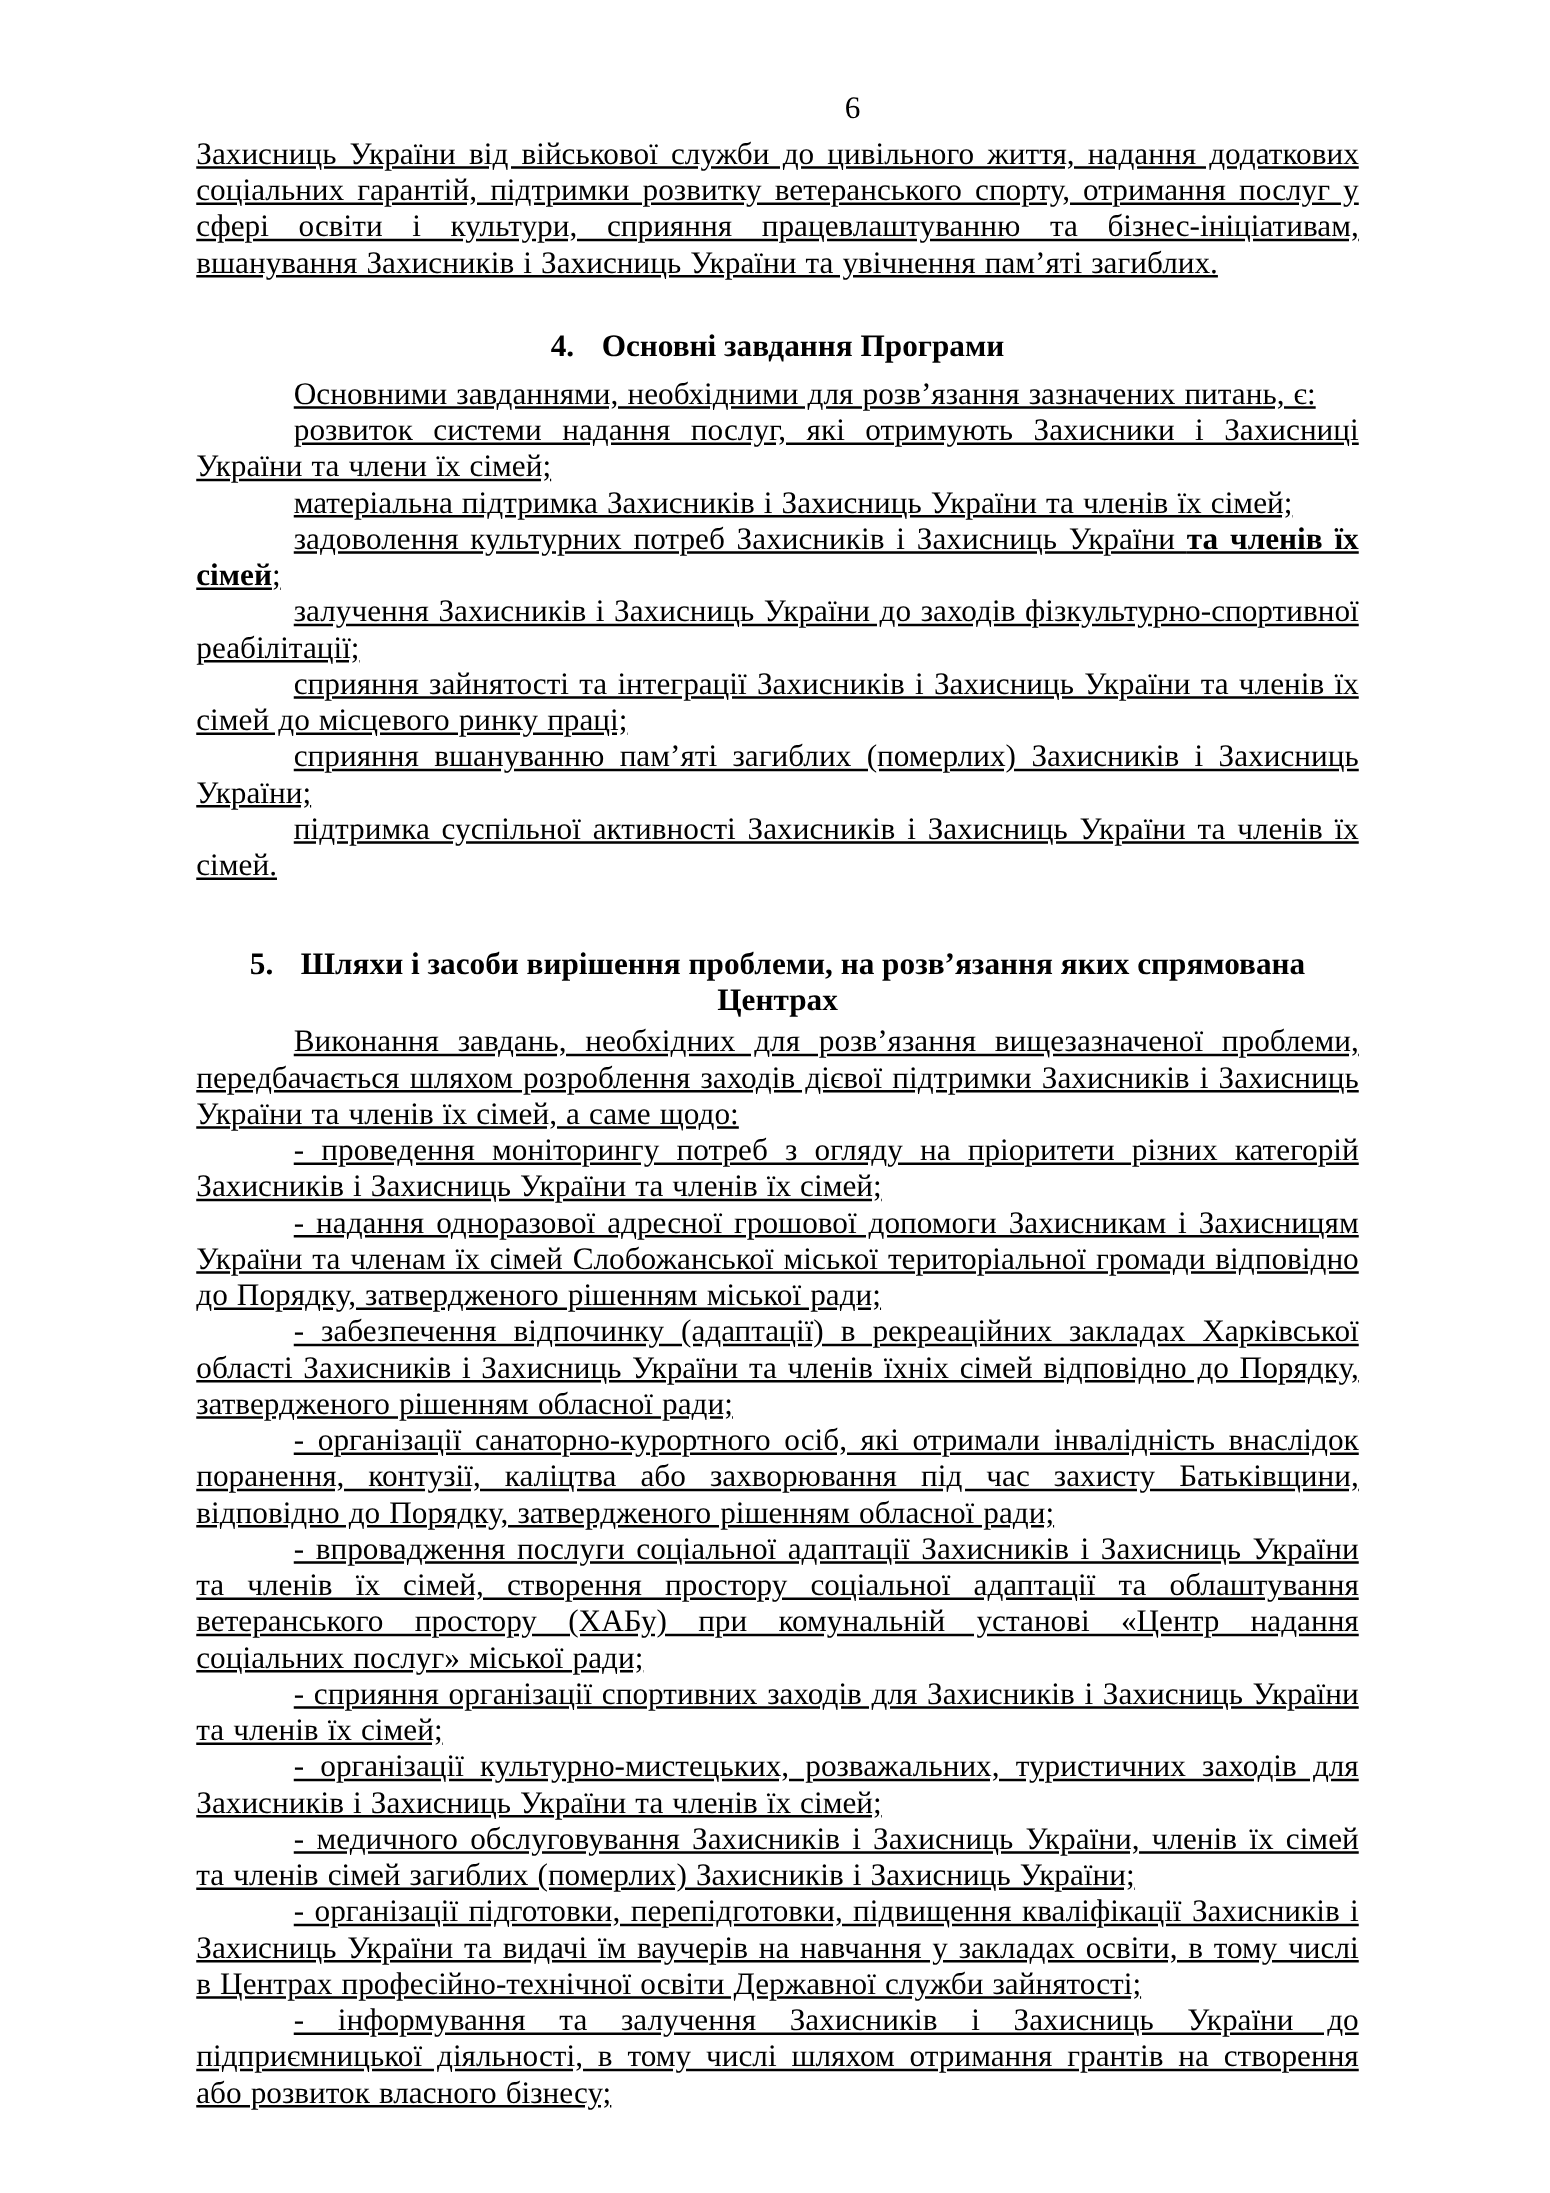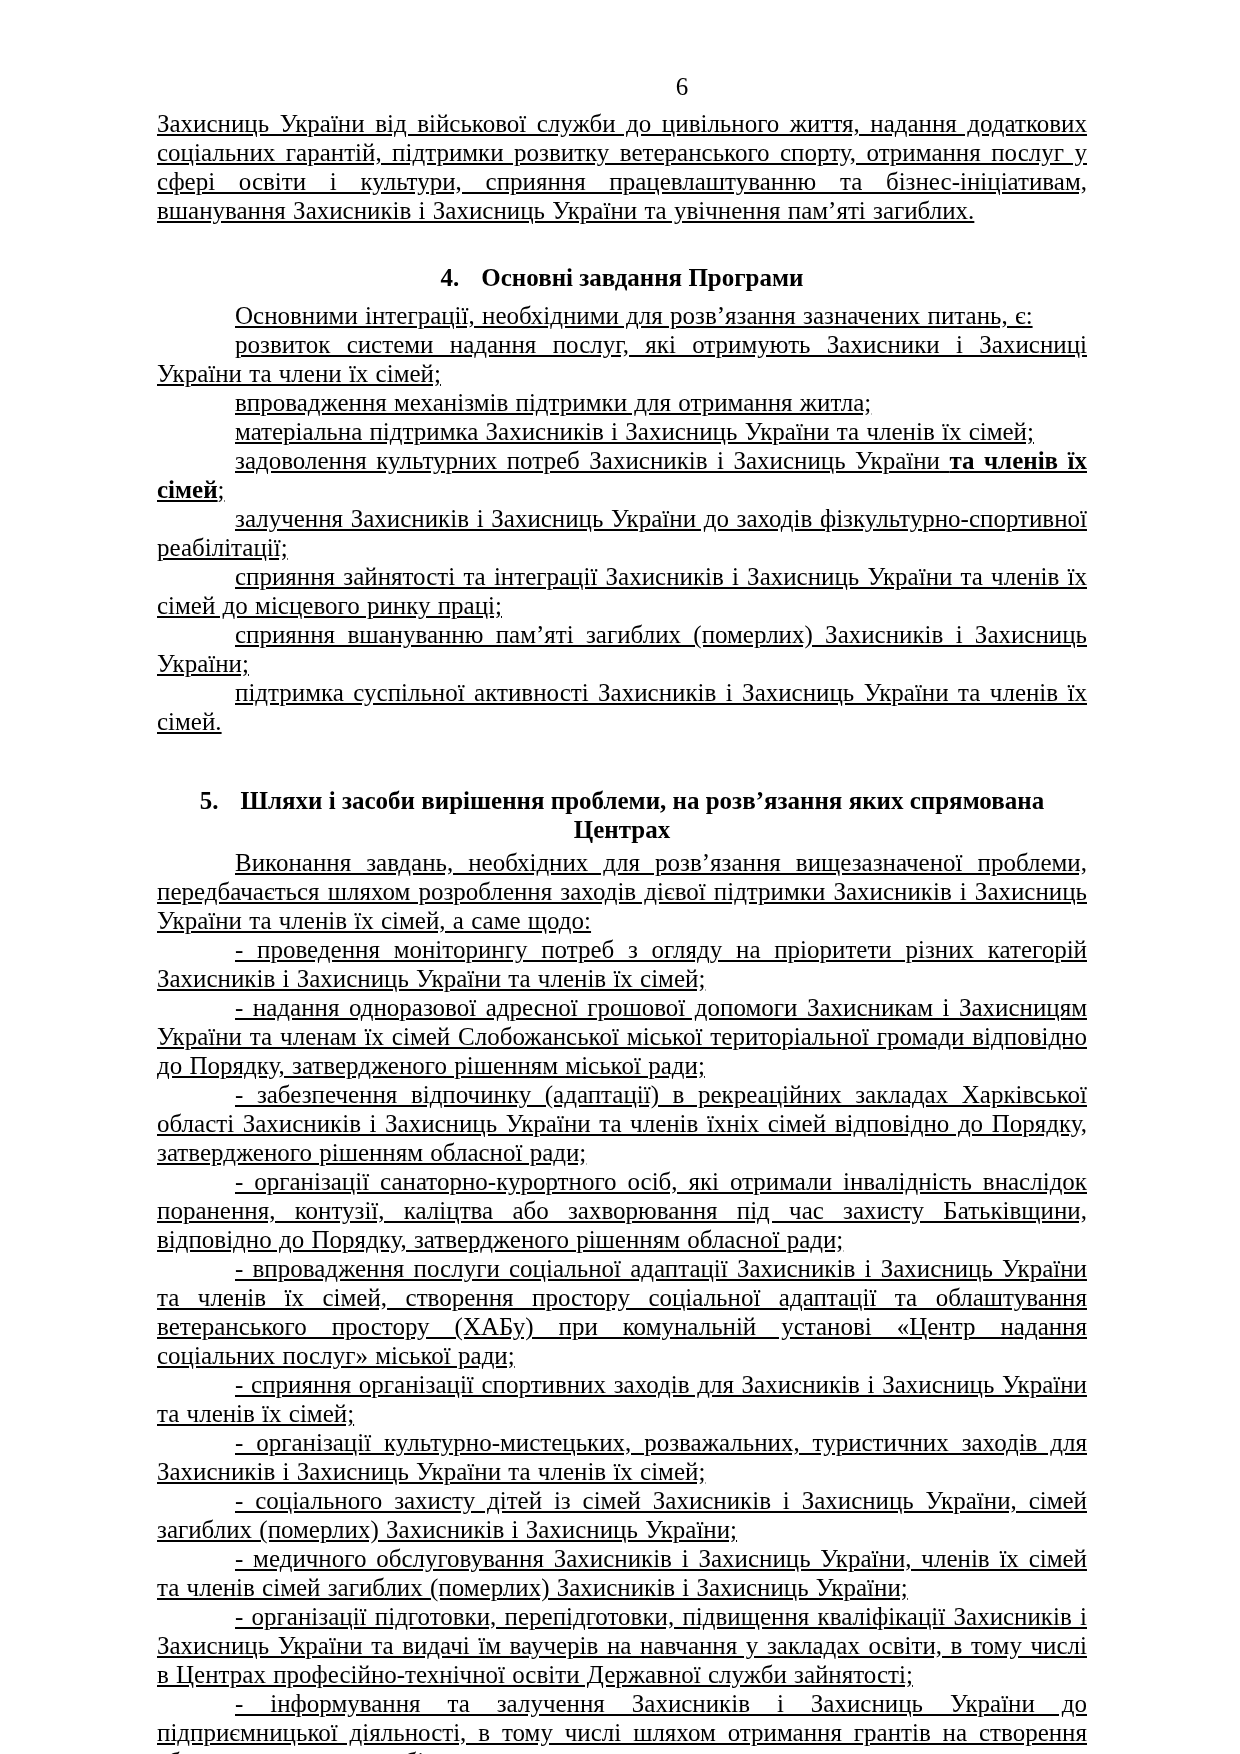--- a/index.html
+++ b/index.html
@@ -57,24 +57,23 @@
 <body>
 
 <div class="page">
 
   <div class="pagenum">6</div>
 
   <p class="para noindent">Захисниць України від військової служби до цивільного життя, надання додаткових соціальних гарантій, підтримки розвитку ветеранського спорту, отримання послуг у сфері освіти і культури, сприяння працевлаштуванню та бізнес-ініціативам, вшанування Захисників і Захисниць України та увічнення пам’яті загиблих.</p>
 
   <h2 class="heading"><span class="hnum">4.</span><span>Основні завдання Програми</span></h2>
 
-  <p class="para">Основними інтеграції, необхідними для розв’язання зазначених питань, є:</p>
+  <p class="para">Основними завданнями, необхідними для розв’язання зазначених питань, є:</p>
 
   <p class="para">розвиток системи надання послуг, які отримують Захисники і Захисниці України та члени їх сімей;</p>
-  <p class="para">впровадження механізмів підтримки для отримання житла;</p>
   <p class="para">матеріальна підтримка Захисників і Захисниць України та членів їх сімей;</p>
   <p class="para"><span>задоволення культурних потреб Захисників і Захисниць України </span><b>та членів їх сімей</b><span>;</span></p>
   <p class="para">залучення Захисників і Захисниць України до заходів фізкультурно-спортивної реабілітації;</p>
   <p class="para">сприяння зайнятості та інтеграції Захисників і Захисниць України та членів їх сімей до місцевого ринку праці;</p>
   <p class="para">сприяння вшануванню пам’яті загиблих (померлих) Захисників і Захисниць України;</p>
   <p class="para">підтримка суспільної активності Захисників і Захисниць України та членів їх сімей.</p>
 
   <h2 class="heading h5">
       <span class="hline"><span class="hnum">5.</span><span>Шляхи і засоби вирішення проблеми, на розв’язання яких спрямована</span></span>
       <span class="hline">Центрах</span>
@@ -82,18 +81,17 @@
 
   <p class="para">Виконання завдань, необхідних для розв’язання вищезазначеної проблеми, передбачається шляхом розроблення заходів дієвої підтримки Захисників і Захисниць України та членів їх сімей, а саме щодо:</p>
 
   <p class="para">- проведення моніторингу потреб з огляду на пріоритети різних категорій Захисників і Захисниць України та членів їх сімей;</p>
   <p class="para">- надання одноразової адресної грошової допомоги Захисникам і Захисницям України та членам їх сімей Слобожанської міської територіальної громади відповідно до Порядку, затвердженого рішенням міської ради;</p>
   <p class="para">- забезпечення відпочинку (адаптації) в рекреаційних закладах Харківської області Захисників і Захисниць України та членів їхніх сімей відповідно до Порядку, затвердженого рішенням обласної ради;</p>
   <p class="para">- організації санаторно-курортного осіб, які отримали інвалідність внаслідок поранення, контузії, каліцтва або захворювання під час захисту Батьківщини, відповідно до Порядку, затвердженого рішенням обласної ради;</p>
   <p class="para">- впровадження послуги соціальної адаптації Захисників і Захисниць України та членів їх сімей, створення простору соціальної адаптації та облаштування ветеранського простору (ХАБу) при комунальній установі «Центр надання соціальних послуг» міської ради;</p>
   <p class="para">- сприяння організації спортивних заходів для Захисників і Захисниць України та членів їх сімей;</p>
   <p class="para">- організації культурно-мистецьких, розважальних, туристичних заходів для Захисників і Захисниць України та членів їх сімей;</p>
-  <p class="para">- соціального захисту дітей із сімей Захисників і Захисниць України, сімей загиблих (померлих) Захисників і Захисниць України;</p>
   <p class="para">- медичного обслуговування Захисників і Захисниць України, членів їх сімей та членів сімей загиблих (померлих) Захисників і Захисниць України;</p>
   <p class="para">- організації підготовки, перепідготовки, підвищення кваліфікації Захисників і Захисниць України та видачі їм ваучерів на навчання у закладах освіти, в тому числі в Центрах професійно-технічної освіти Державної служби зайнятості;</p>
   <p class="para">- інформування та залучення Захисників і Захисниць України до підприємницької діяльності, в тому числі шляхом отримання грантів на створення або розвиток власного бізнесу;</p>
 
 </div>
 
 </body></html>

